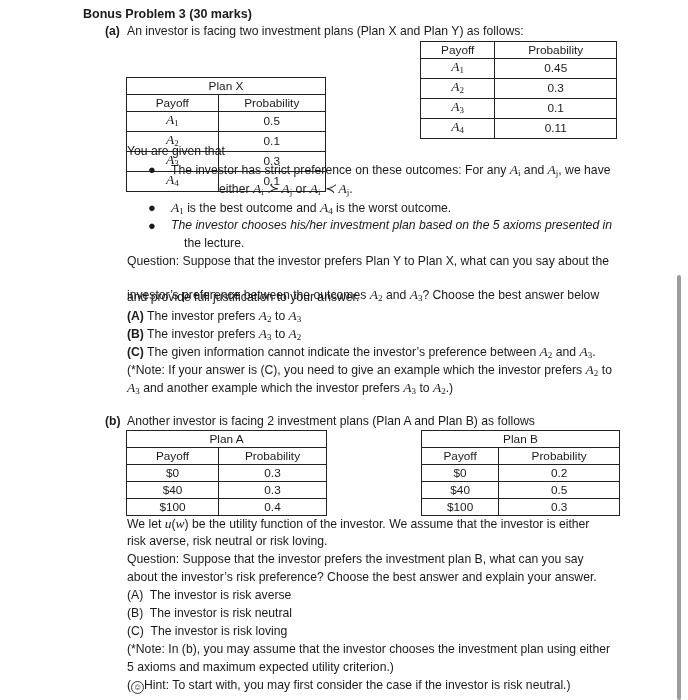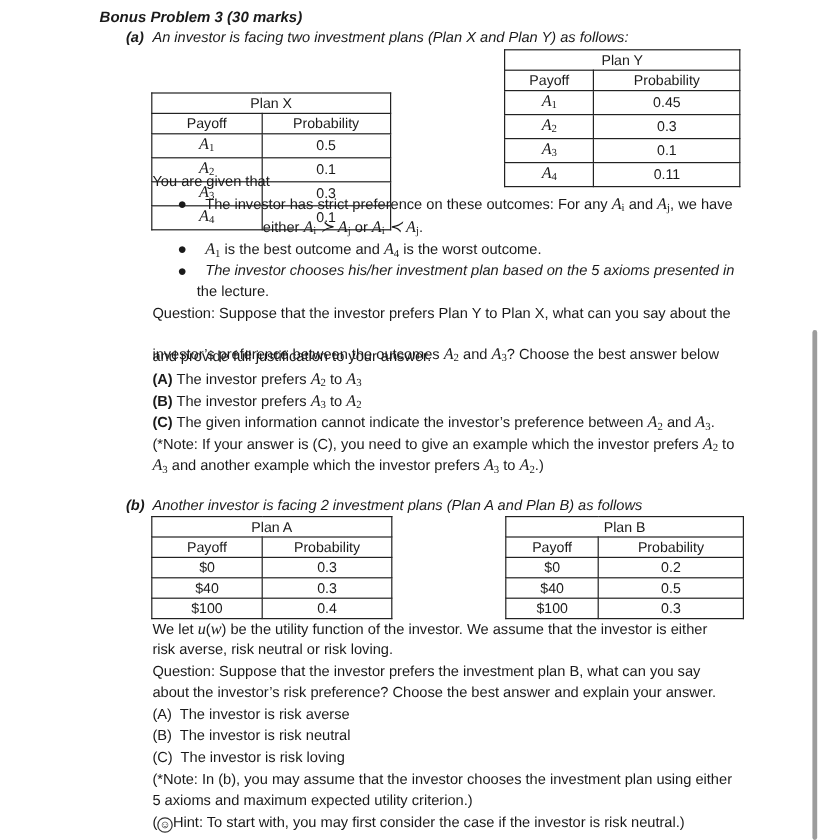--- a/index.html
+++ b/index.html
@@ -1,21 +1,21 @@
 <!DOCTYPE html>
 <html><head>
 <meta charset="utf-8">
 <style>
   html, body { margin: 0; padding: 0; background: #ffffff; }
   body {
     width: 688px; height: 700px; position: relative; overflow: hidden;
     font-family: "Liberation Sans", "DejaVu Sans", sans-serif;
     font-size: 12.2px; color: #1a1a1a; line-height: 17.6px;
   }
-  .abs { position: absolute; font-style: italic; }
+  .abs { position: absolute; }
   .title { left: 83px; top: 6px; font-weight: bold; font-size: 12.5px; }
   .part-label { font-weight: bold; display: inline-block; width: 22px; }
   .line { position: absolute; left: 127px; white-space: nowrap; }
   .m { font-family: "Liberation Serif", "DejaVu Serif", serif; font-style: italic; font-size: 13.5px; }
   .m sub { font-style: normal; font-size: 9px; vertical-align: -2px; }
   .bullet { position: absolute; left: 148px; font-size: 13px; }
   table.pt {
     position: absolute; border-collapse: collapse; font-size: 11.8px;
   }
   table.pt td {
@@ -63,23 +63,20 @@
       </tr>
   <tr>
         <td class="m">A<sub>4</sub></td>
         <td>0.1</td>
       </tr>
 </tbody>
   </table>
 
 <table class="pt" style="left:420px; top:41px; width:197px;">
   <tbody>
-      <tr>
-        <td colspan="2">Plan Y</td>
-      </tr>
   <tr>
     <td style="width:38%">Payoff</td>
     <td>Probability</td>
   </tr>
   <tr>
         <td class="m">A<sub>1</sub></td>
         <td>0.45</td>
       </tr>
   <tr>
         <td class="m">A<sub>2</sub></td>
@@ -100,21 +97,21 @@
 
 <span class="bullet" style="top:161px;">●</span>
 <div class="line" style="left:171px; top:161px;">The investor has strict preference on these outcomes: For any <span class="m">A<sub>i</sub></span> and <span class="m">A<sub>j</sub></span>, we have</div>
 <div class="line" style="left:171px; top:180px;margin-left:48px;">either <span class="m">A<sub>i</sub> ≻ A<sub>j</sub></span> or <span class="m">A<sub>i</sub> ≺ A<sub>j</sub></span>.</div>
 
 <span class="bullet" style="top:199px;">●</span>
 <div class="line" style="left:171px; top:199px;"><span class="m">A<sub>1</sub></span> is the best outcome and <span class="m">A<sub>4</sub></span> is the worst outcome.</div>
 
 <span class="bullet" style="top:217px;">●</span>
 <div class="line" style="left:171px; top:217px;font-style:italic;">The investor chooses his/her investment plan based on the 5 axioms presented in</div>
-<div class="line" style="left:164px; top:235px;">the lecture.</div>
+<div class="line" style="left:184px; top:235px;">the lecture.</div>
 
 <div class="line" style="top:253px;">Question: Suppose that the investor prefers Plan Y to Plan X, what can you say about the</div>
 <div class="line" style="top:271px;margin-top:15px;">investor’s preference between the outcomes <span class="m">A<sub>2</sub></span> and <span class="m">A<sub>3</sub></span>? Choose the best answer below</div>
 <div class="line" style="top:289px;">and provide full justification to your answer.</div>
 
 <div class="line" style="top:307px;"><span class="bold">(A)</span> The investor prefers <span class="m">A<sub>2</sub></span> to <span class="m">A<sub>3</sub></span></div>
 <div class="line" style="top:325px;"><span class="bold">(B)</span> The investor prefers <span class="m">A<sub>3</sub></span> to <span class="m">A<sub>2</sub></span></div>
 <div class="line" style="top:343px;"><span class="bold">(C)</span> The given information cannot indicate the investor’s preference between <span class="m">A<sub>2</sub></span> and <span class="m">A<sub>3</sub></span>.</div>
 <div class="line" style="top:361px;">(*Note: If your answer is (C), you need to give an example which the investor prefers <span class="m">A<sub>2</sub></span> to</div>
 <div class="line" style="top:379px;"><span class="m">A<sub>3</sub></span> and another example which the investor prefers <span class="m">A<sub>3</sub></span> to <span class="m">A<sub>2</sub></span>.)</div>

